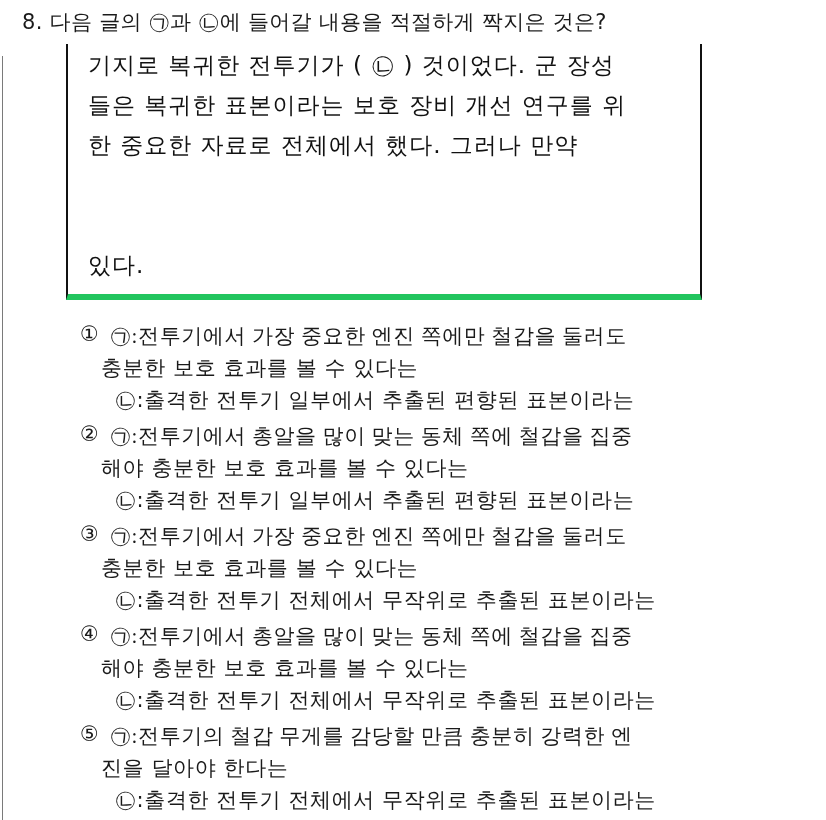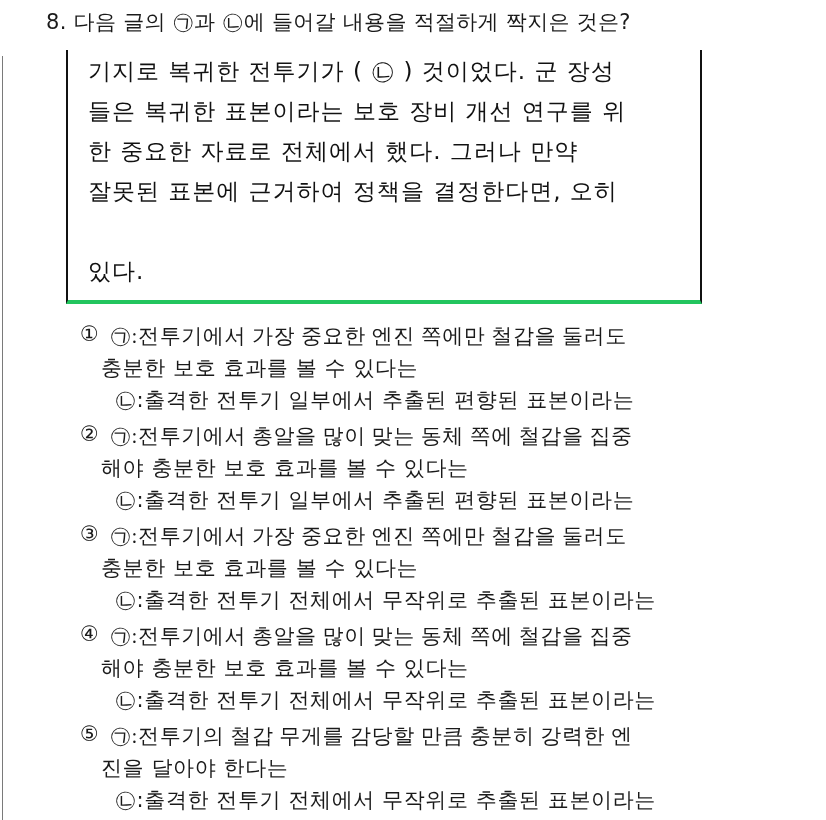--- a/index.html
+++ b/index.html
@@ -1,42 +1,41 @@
 <!DOCTYPE html>
 <html><head>
 <meta charset="utf-8">
 <style>
   html, body { margin: 0; padding: 0; background: #ffffff; }
   body { width: 826px; height: 820px; position: relative; overflow: hidden;
          font-family: "DejaVu Sans", sans-serif; color: #1a1a1a; }
   .left-rule { position: absolute; left: 2px; top: 56px; width: 1px; height: 764px; background: #7a7a7a; }
-  .question { position: absolute; left: 22px; top: 8px; font-size: 21px; letter-spacing: 0.3px; white-space: nowrap; margin-left: 24px; }
-  .passage-box { position: absolute; left: 66px; top: 50px; width: 632px; height: 250px;
-                 border-left: 2px solid #111; border-right: 2px solid #111; border-bottom: 4px solid #22c55e; }
+  .question { position: absolute; left: 22px; top: 8px; font-size: 21px; letter-spacing: 0.3px; white-space: nowrap; }
+  .passage-box { position: absolute; left: 66px; top: 44px; width: 632px; height: 250px;
+                 border-left: 2px solid #111; border-right: 2px solid #111; border-bottom: 6px solid #22c55e; }
   .passage-line { position: absolute; left: 20px; font-size: 23px; white-space: nowrap; color: #111; letter-spacing: 1px; }
   .options { position: absolute; left: 80px; top: 322px; }
   .option { position: relative; height: 100px; }
   .opt-num { position: absolute; left: 0; top: 0; font-size: 21px; }
   .opt-line { position: absolute; left: 30px; font-size: 21px; white-space: nowrap; letter-spacing: 0.6px; }
   .opt-line.l1 { top: 0; font-family: Liberation Serif, serif; }
   .opt-line.l2 { top: 32px; left: 21px; }
   .opt-line.l3 { top: 64px; left: 35px; }
 </style>
 </head>
 <body>
 
 <div class="left-rule"></div>
 
 <div class="question">8. 다음 글의 ㉠과 ㉡에 들어갈 내용을 적절하게 짝지은 것은?</div>
 
 <div class="passage-box">
   <div class="passage-line" style="top:6px">기지로 복귀한 전투기가 ( ㉡ ) 것이었다. 군 장성</div>
   <div class="passage-line" style="top:46px">들은 복귀한 표본이라는 보호 장비 개선 연구를 위</div>
   <div class="passage-line" style="top:86px">한 중요한 자료로 전체에서 했다. 그러나 만약</div>
-  <div class="passage-line" style="top:126px">잘못된 표본에 근거하여 정책을 결정한다면, 오히</div>
   <div class="passage-line" style="top:206px">있다.</div>
 </div>
 
 <div class="options">
   <div class="option">
     <span class="opt-num">①</span>
     <span class="opt-line l1">㉠:전투기에서 가장 중요한 엔진 쪽에만 철갑을 둘러도</span>
     <span class="opt-line l2">충분한 보호 효과를 볼 수 있다는</span>
     <span class="opt-line l3">㉡:출격한 전투기 일부에서 추출된 편향된 표본이라는</span>
   </div>

